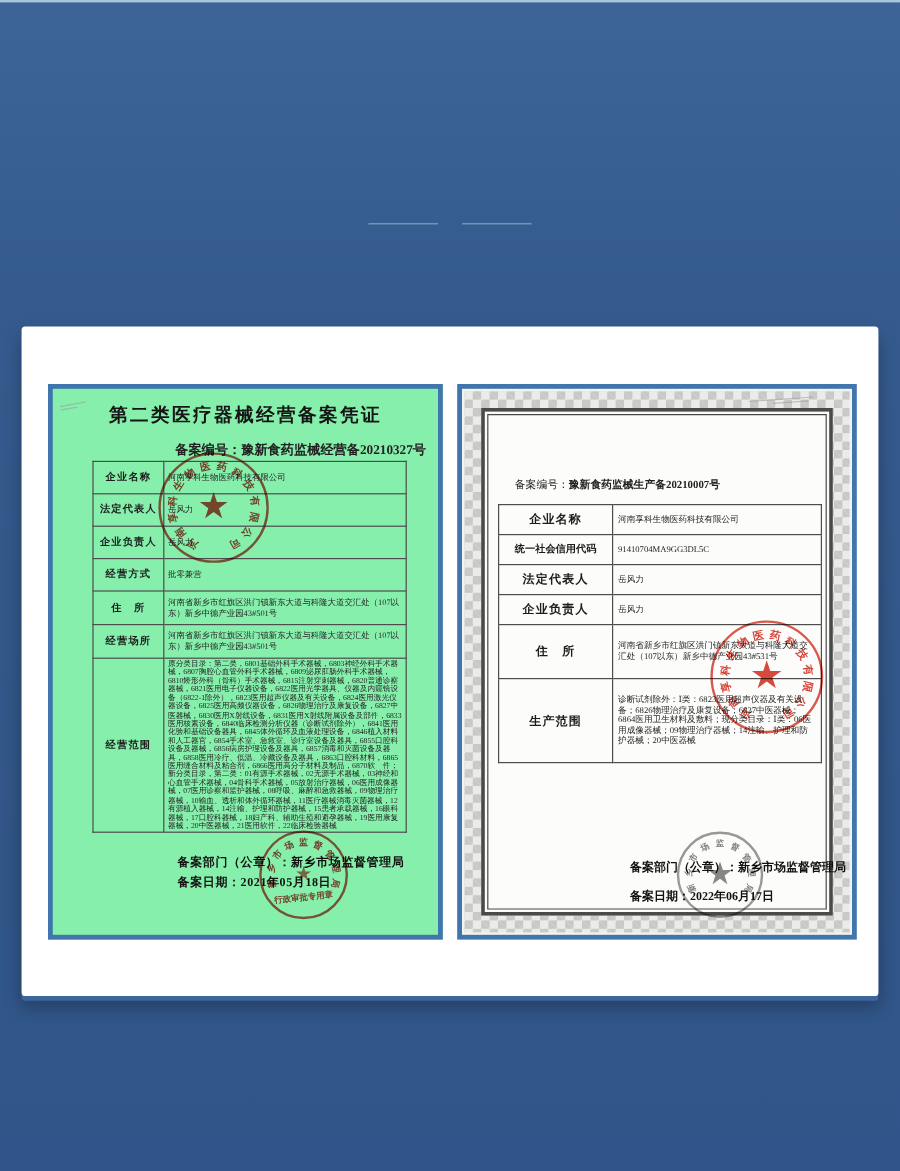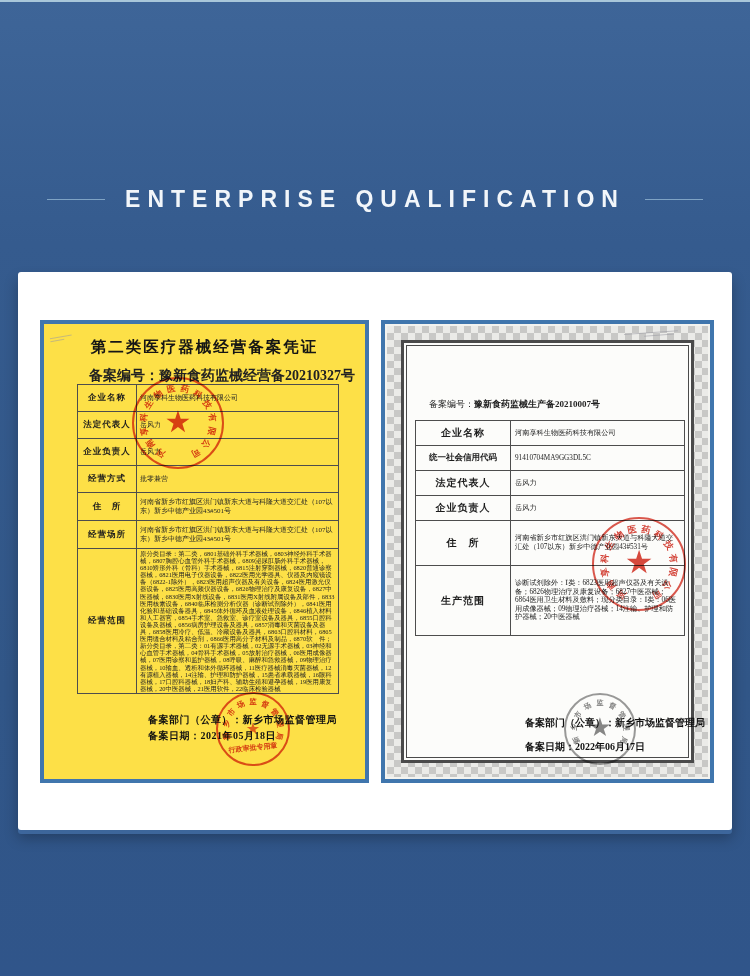--- a/index.html
+++ b/index.html
@@ -21,27 +21,27 @@
     align-items:center;justify-content:center;gap:20px;}
   .subtitle-line{width:58px;height:1px;background:#7fa3c4;}
   .subtitle{color:#f2f6fa;font-size:23px;font-weight:600;letter-spacing:7px;}
 
   
   .panel{position:absolute;left:18px;top:272px;width:714px;height:558px;background:#ffffff;
     border-radius:3px;box-shadow:0 4px 0 rgba(62,104,158,.95),0 8px 14px rgba(0,0,0,.28);}
 
   .cert{position:absolute;top:48px;height:463px;border:4px solid #4076ad;box-sizing:border-box;
     font-family:"Liberation Serif","DejaVu Serif",serif;color:#1c1c1c;}
-  .cert-left{left:22px;width:329px;background:#fde047;}
+  .cert-left{left:22px;width:329px;background:#86efac;}
   .cert-right{left:363px;width:333px;background:#f3f3ef;}
 
   
   .lc-title{position:absolute;top:14px;left:0;width:100%;text-align:center;
     font-size:15.5px;font-weight:600;letter-spacing:2px;line-height:18px;color:#151515;}
-  .lc-recno{position:absolute;top:43px;right:10px;font-size:14px;font-weight:700;color:#222;}
+  .lc-recno{position:absolute;top:43px;right:10px;font-size:11px;font-weight:700;color:#222;}
   .lc-table{position:absolute;top:60px;left:33px;width:262px;border-collapse:collapse;table-layout:fixed;}
   .lc-table td{border:1px solid #4d4d4d;padding:1px 3px;vertical-align:middle;overflow:hidden;}
   .lc-table .lbl{width:52px;text-align:center;font-weight:700;font-size:8.5px;letter-spacing:1px;}
   .lc-table .val{font-size:7px;line-height:8.2px;color:#242424;}
   .lc-r1{height:27px}.lc-r2{height:27px}.lc-r3{height:27px}.lc-r4{height:27px}
   .lc-r5{height:28px}.lc-r6{height:28px}.lc-r7{height:28px}.lc-r8{height:123px}
   .lc-r8 .val{font-size:6.4px;line-height:7.1px;}
   .lc-footer{position:absolute;left:104px;top:388px;font-size:10px;font-weight:700;
     line-height:16px;letter-spacing:.5px;color:#111;}
 
@@ -98,21 +98,20 @@
   .rc-scribble{right:26px;top:6px;width:60px;transform:rotate(-4deg);}
 </style>
 </head>
 <body>
 
 <div class="page">
   <div class="topline"></div>
 
   <div class="subtitle-row">
     <div class="subtitle-line"></div>
-    <div class="subtitle">ENTERPRISE QUALIFICATION</div>
     <div class="subtitle-line"></div>
   </div>
 
   <div class="panel">
 
     <div class="cert cert-left">
       <div class="scribble lc-scribble">
           <i style="width:22px"></i>
           <i style="width:14px"></i>
         </div>

